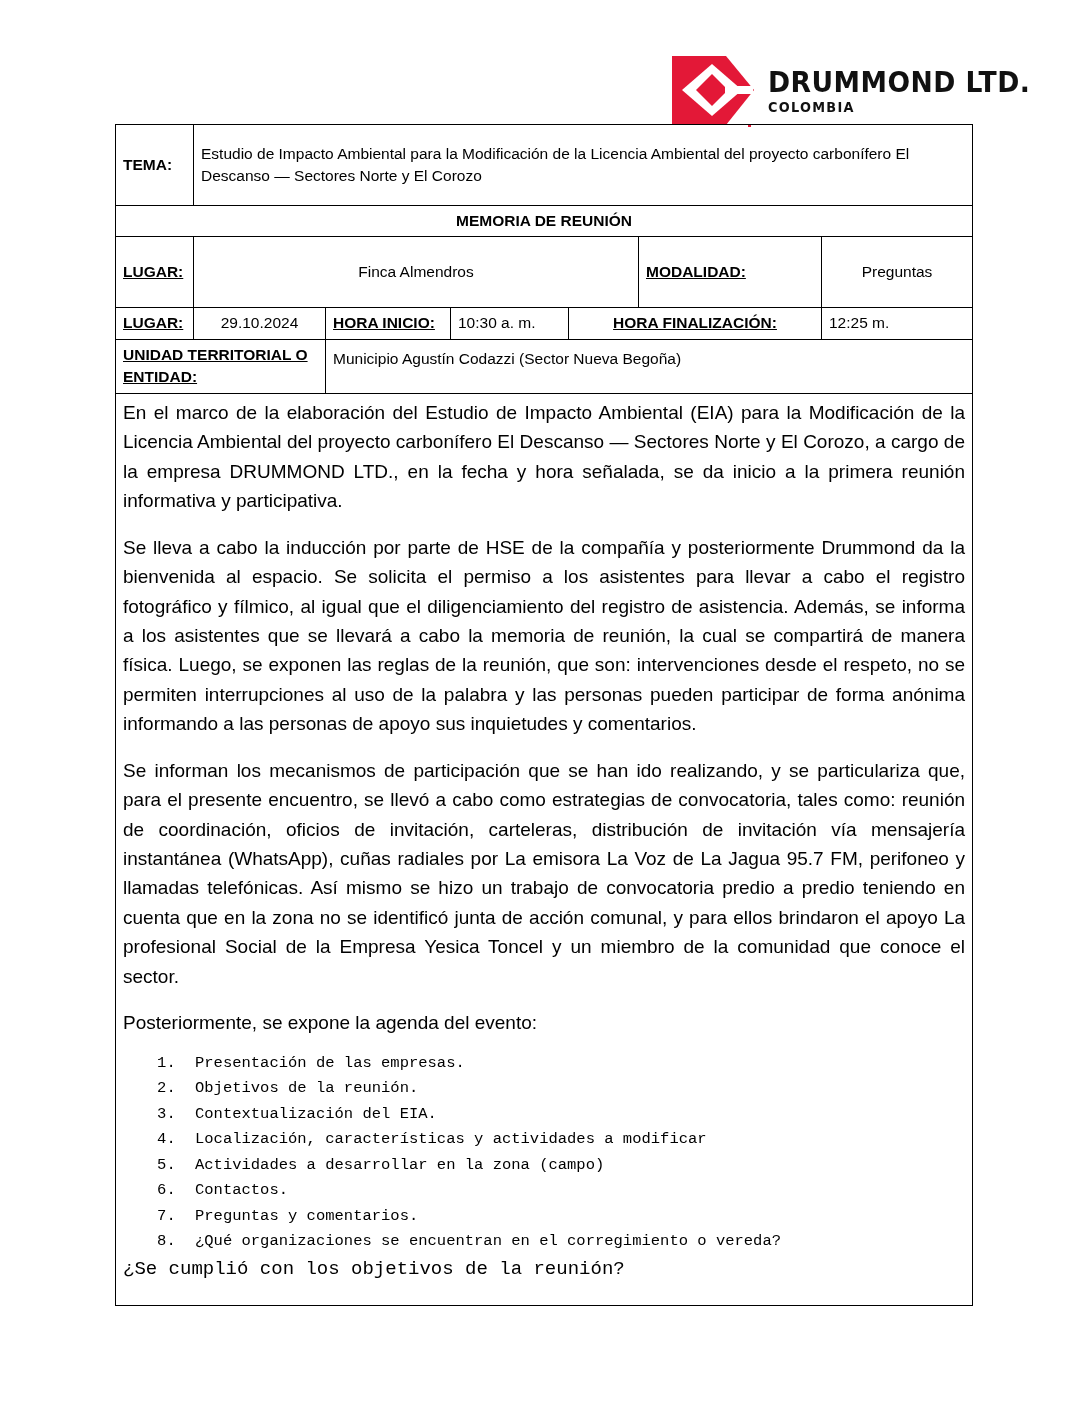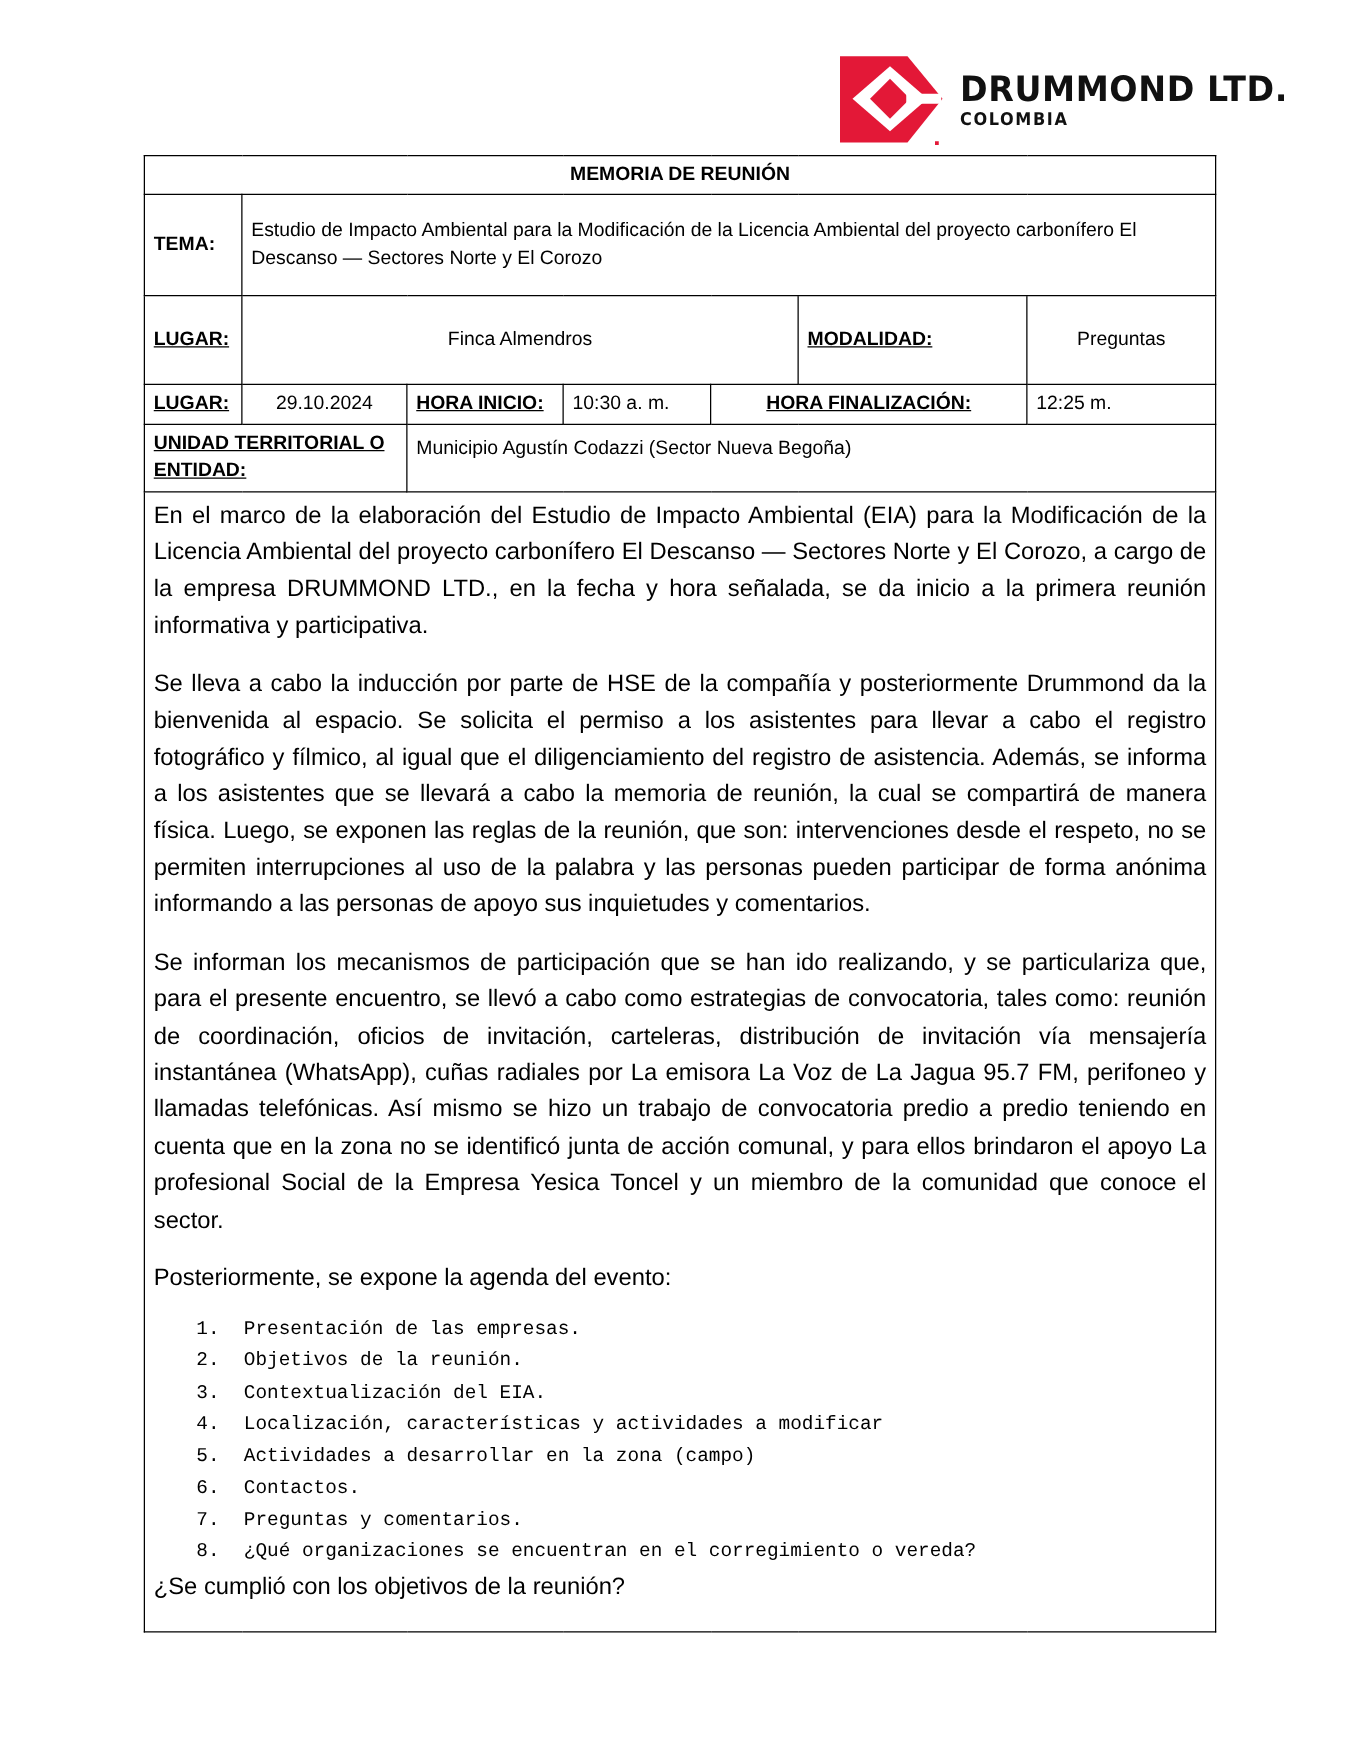--- a/index.html
+++ b/index.html
@@ -12,21 +12,21 @@
     background: #ffffff;
     font-family: "Liberation Sans", sans-serif;
     color: #000000;
     position: relative;
     overflow: hidden;
   }
 
   
   .logo-block {
     position: absolute;
-    top: 40px;
+    top: 51px;
     left: 668px;
     width: 320px;
     height: 80px;
     display: flex;
     align-items: center;
   }
   .logo-mark {
     width: 88px;
     height: 74px;
     flex: 0 0 auto;
@@ -136,20 +136,21 @@
   }
   ol.agenda-list li {
     padding-left: 10px;
     margin-bottom: 1px;
     font-family: Liberation Mono, monospace;
   }
   .closing-q {
     margin: 2px 0 0 0;
     font-size: 15.5px;
     line-height: 1.5;
+    font-family: Liberation Mono, monospace;
   }
 </style>
 </head>
 <body>
 
 <div class="logo-block">
   <div class="logo-mark">
     <svg viewBox="0 0 88 74" width="88" height="74" aria-hidden="true">
       <path d="M4 2 H58 L86 36 L58 71 H4 Z" fill="#e31837"></path>
       <path d="M44 10 L74 36 L44 62 L14 36 Z" fill="#ffffff"></path>
@@ -171,26 +172,26 @@
     <col style="width:132px">
     <col style="width:125px">
     <col style="width:118px">
     <col style="width:70px">
     <col style="width:183px">
     <col style="width:151px">
   </colgroup>
   <tbody>
 
     <tr>
-      <td colspan="7" class="title-cell">MEMORIA DE REUNIÓN</td>
-    </tr>
-
-    <tr>
       <td class="tema-lbl">TEMA:</td>
       <td colspan="6" class="tema-cell" style="height:72px">Estudio de Impacto Ambiental para la Modificación de la Licencia Ambiental del proyecto carbonífero El Descanso — Sectores Norte y El Corozo</td>
+    </tr>
+
+    <tr>
+      <td colspan="7" class="title-cell">MEMORIA DE REUNIÓN</td>
     </tr>
 
     <tr>
       <td class="lbl tall">LUGAR:</td>
       <td colspan="4" class="ctr tall">Finca Almendros</td>
       <td class="lbl tall">MODALIDAD:</td>
       <td class="ctr tall">Preguntas</td>
     </tr>
 
     <tr>

